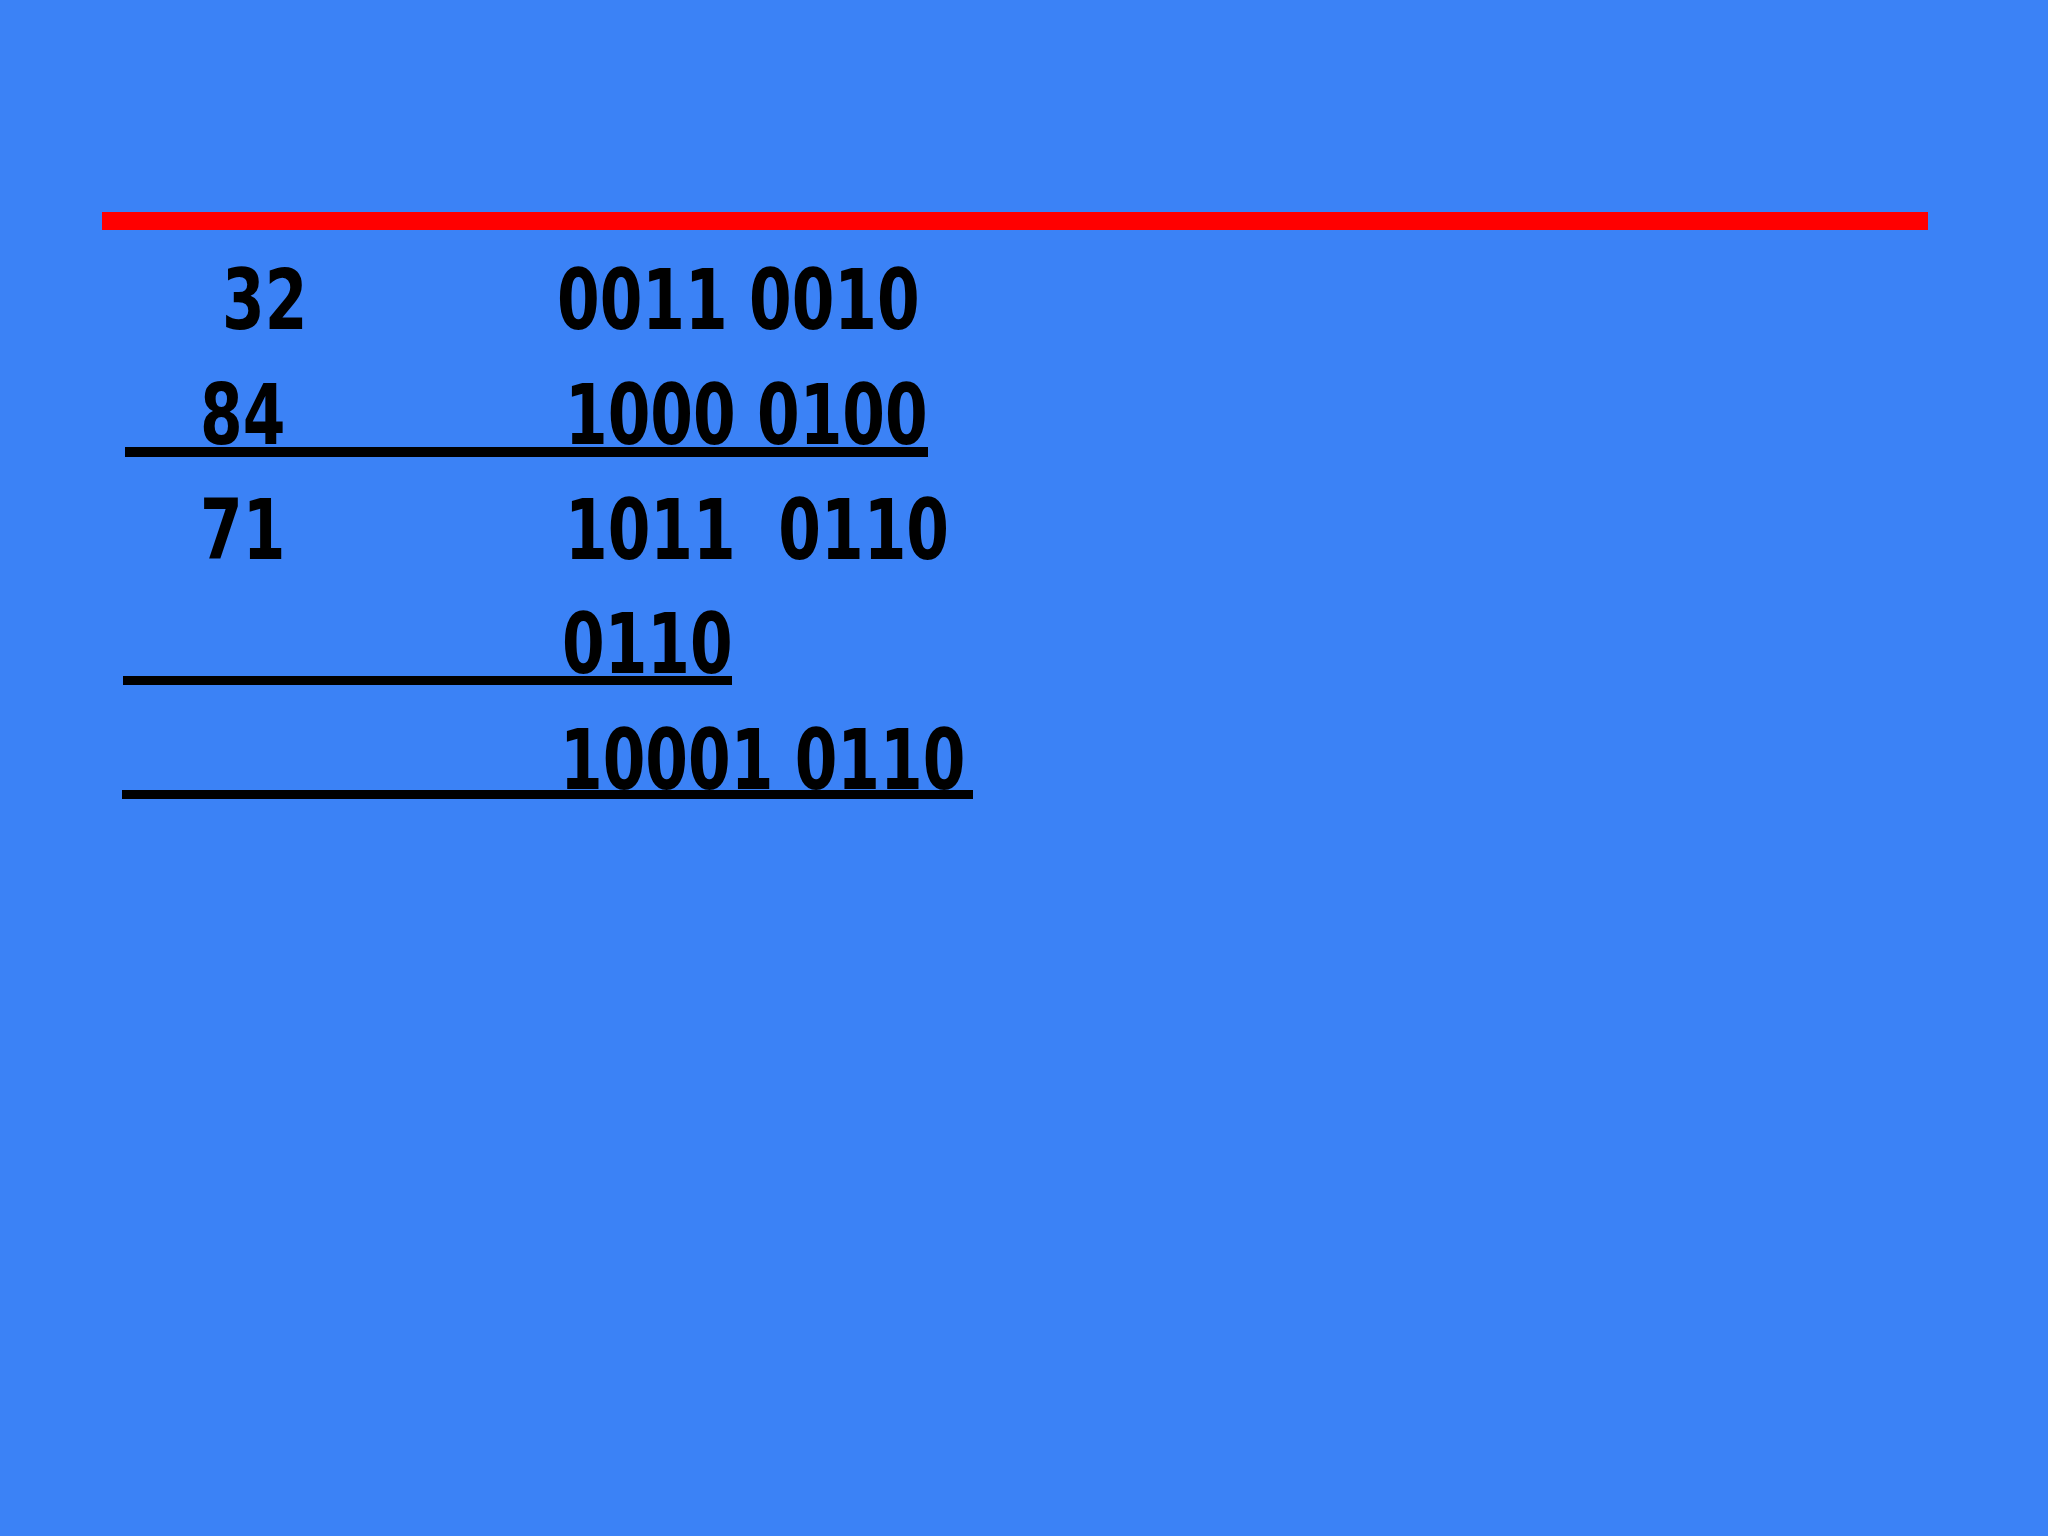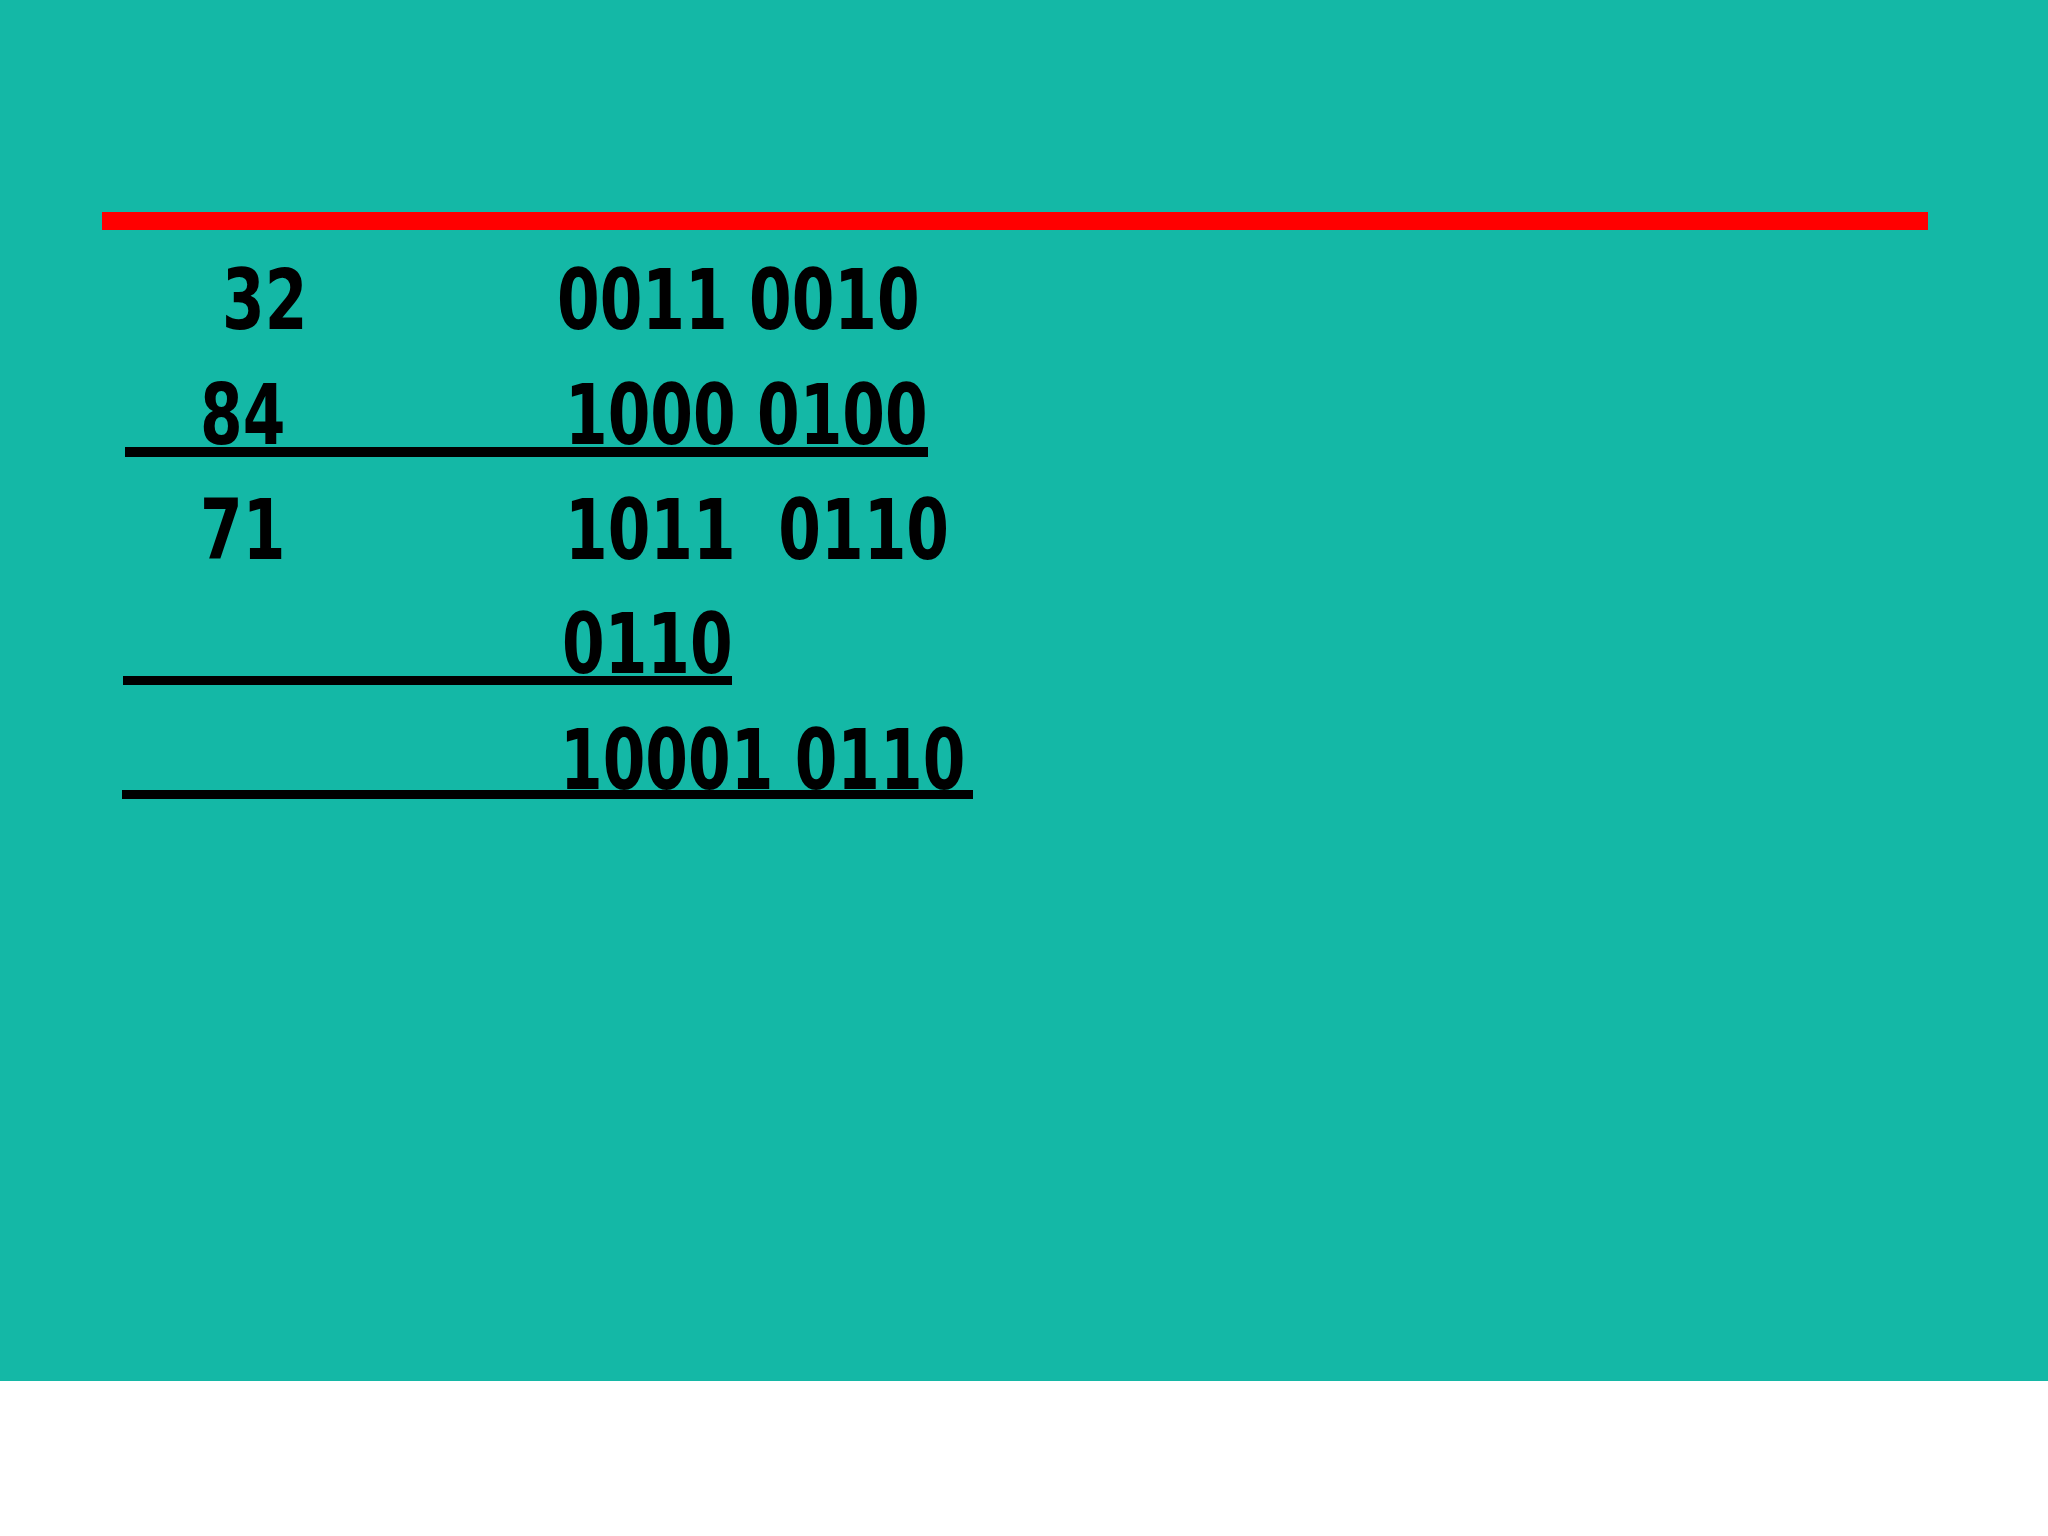--- a/index.html
+++ b/index.html
@@ -1,20 +1,20 @@
 <!DOCTYPE html>
 <html><head>
 <meta charset="utf-8">
 <style>
   html, body { margin: 0; padding: 0; background: #ffffff; }
   #slide {
     position: relative;
     width: 2048px;
-    height: 1381px;
-    background: #14b8a6;
+    height: 1536px;
+    background: #3b82f6;
     overflow: hidden;
     font-family: "DejaVu Sans", "Liberation Sans", sans-serif;
   }
   .divider {
     position: absolute;
     left: 102px;
     top: 212px;
     width: 1826px;
     height: 18px;
     background: #ff0000;

